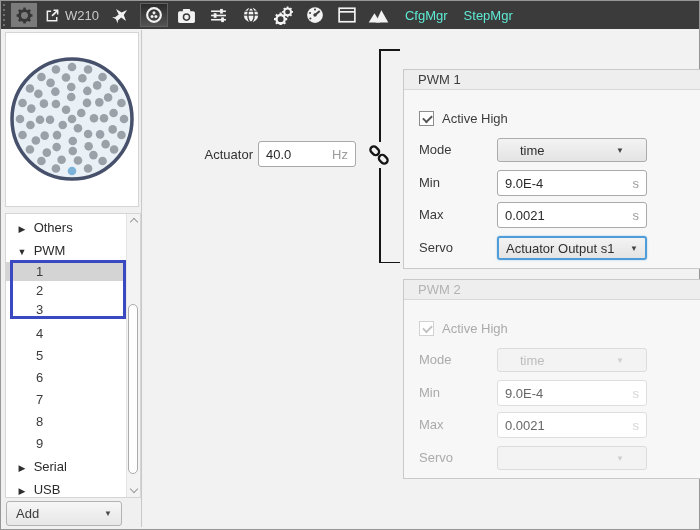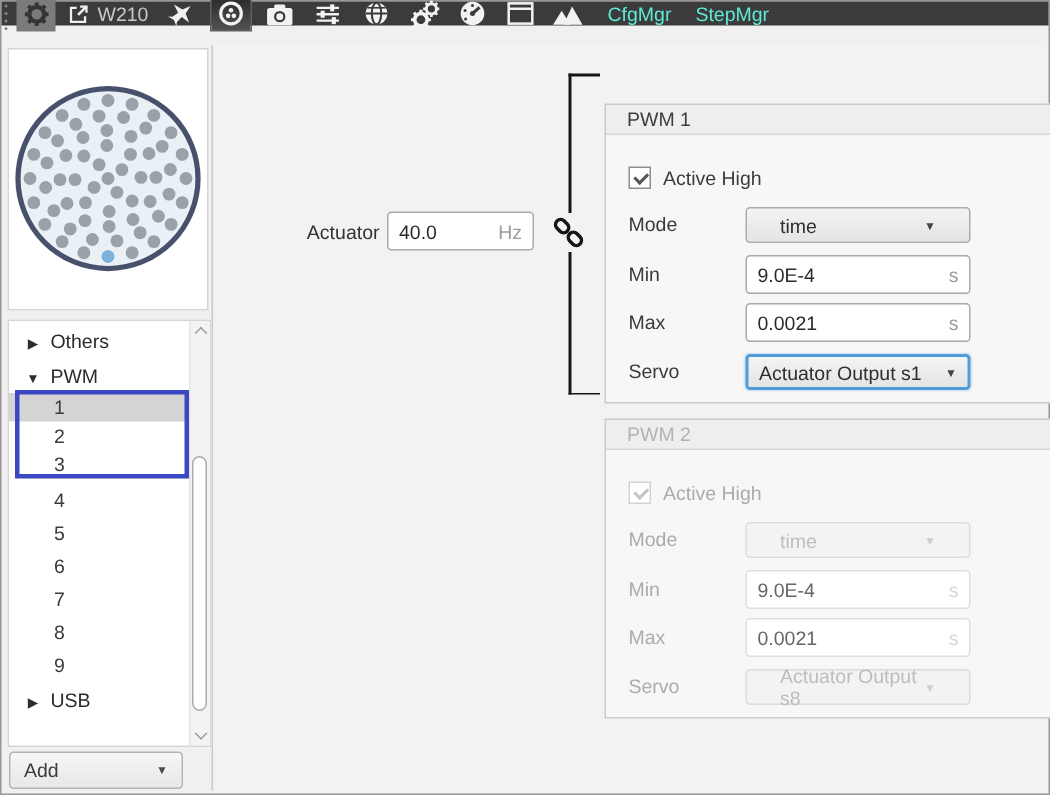--- a/index.html
+++ b/index.html
@@ -1,21 +1,21 @@
 <!DOCTYPE html>
 <html><head>
 <meta charset="utf-8">
 <style>
   * { box-sizing: border-box; margin: 0; padding: 0; }
   html,body { width:700px; height:530px; overflow:hidden; }
   body { font-family:"Liberation Sans", sans-serif; font-size:13px; color:#3c3c3c; }
   .window { position:relative; width:700px; height:530px; background:#f0f0f0; border:1px solid #979797; }
 
   
-  .toolbar { position:absolute; left:0; top:0; width:698px; height:16px; background:#3b3b3b;
+  .toolbar { position:absolute; left:0; top:0; width:698px; height:28px; background:#3b3b3b;
              display:flex; align-items:center; gap:0; }
   .grip { display:flex; flex-direction:column; gap:3px; padding:0 3px 0 2px; }
   .grip i { width:2px; height:2px; border-radius:50%; background:#858585; }
   .tbtn { height:24px; min-width:26px; display:flex; align-items:center; justify-content:center;
           margin:0 3px; color:#f2f2f2; }
   .tbtn svg { display:block; }
   .tbtn.gear-active { background:#7b7b7b; color:#353535; width:26px; }
   .tbtn.conn-selected { background:linear-gradient(180deg,#2a2a2a,#525252); border:1px solid #616161; width:28px; }
   .tb-text { color:#c9c9c9; margin:0 6px 0 1px; }
   .tb-link { color:#5eead4; margin:0 8px; }
@@ -311,20 +311,24 @@
             <div class="trow leaf">3</div>
             <div class="trow leaf tall first-after-box">4</div>
             <div class="trow leaf tall">5</div>
             <div class="trow leaf tall">6</div>
             <div class="trow leaf tall">7</div>
             <div class="trow leaf tall">8</div>
             <div class="trow leaf tall">9</div>
           </div>
         <div class="trow hdr">
           <span class="tri">▶</span>
+          <span class="lbl">Serial</span>
+        </div>
+        <div class="trow hdr">
+          <span class="tri">▶</span>
           <span class="lbl">USB</span>
         </div>
       </div>
       <div class="sel-box"></div>
       <div class="vscroll">
         <div class="chev up"></div>
         <div class="vthumb"></div>
         <div class="chev down"></div>
       </div>
     </div>
@@ -399,19 +403,18 @@
         <span class="val">9.0E-4</span>
         <span class="unit">s</span>
       </div>
       <div class="grow-label" style="top:137px">Max</div>
       <div class="field ctrl" style="top:132px">
         <span class="val">0.0021</span>
         <span class="unit">s</span>
       </div>
       <div class="grow-label" style="top:170px">Servo</div>
       <div class="combo ctrl" style="top:166px">
-        <span>Actuator Output s8</span>
         <span class="arr">▼</span>
       </div>
     </div>
 
   </div>
 </div>
 
 </body></html>

